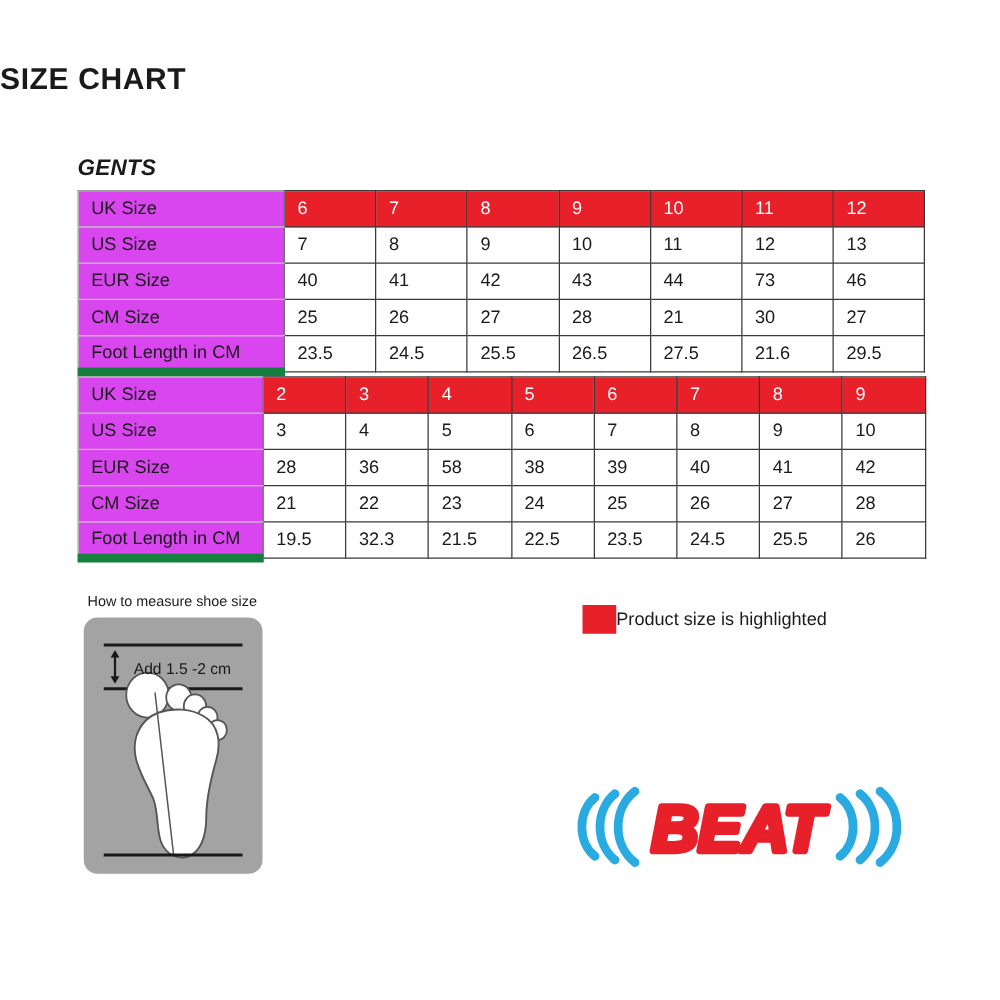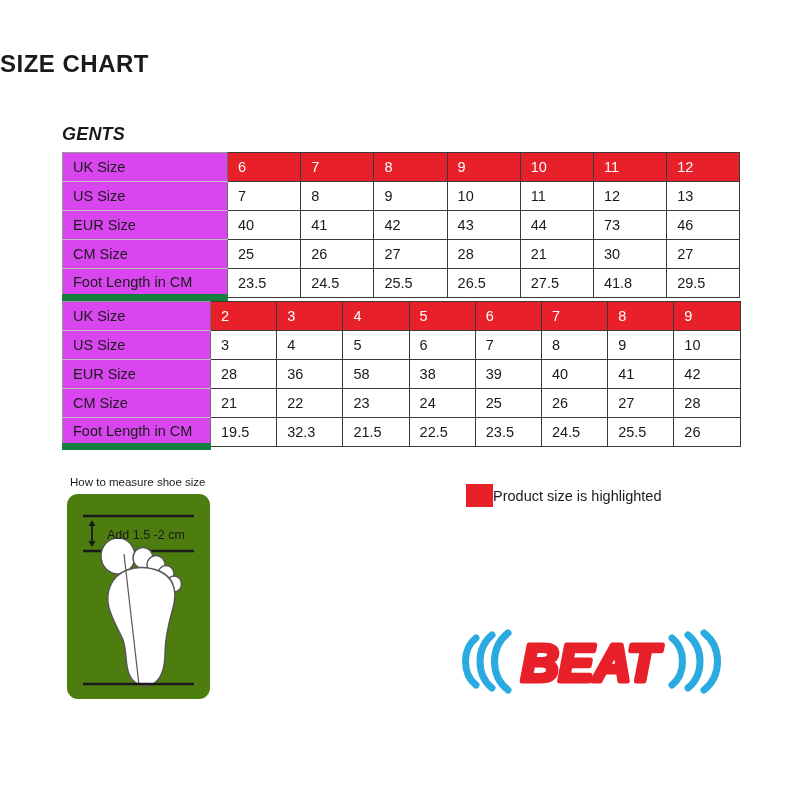--- a/index.html
+++ b/index.html
@@ -75,21 +75,21 @@
     top: 0px;
     font-size: 11.5px;
     color: #1a1a1a;
   }
   .foot-panel {
     position: absolute;
     left: 67px;
     top: 18px;
     width: 143px;
     height: 205px;
-    background: #4d7c0f;
+    background: #a3a3a3;
     border-radius: 11px;
   }
 
   .legend {
     position: absolute;
     left: 466px;
     top: 8px;
     display: flex;
     align-items: center;
   }
@@ -161,21 +161,21 @@
           <td>30</td>
           <td>27</td>
         </tr>
         <tr>
           <td class="rowlabel">Foot Length in CM</td>
           <td>23.5</td>
           <td>24.5</td>
           <td>25.5</td>
           <td>26.5</td>
           <td>27.5</td>
-          <td>41.8</td>
+          <td>21.6</td>
           <td>29.5</td>
         </tr>
       </tbody>
   </table>
 
   <table class="sizetable">
     <colgroup>
       <col style="width:148px">
       <col span="8" style="width:66.2px">
     </colgroup>

